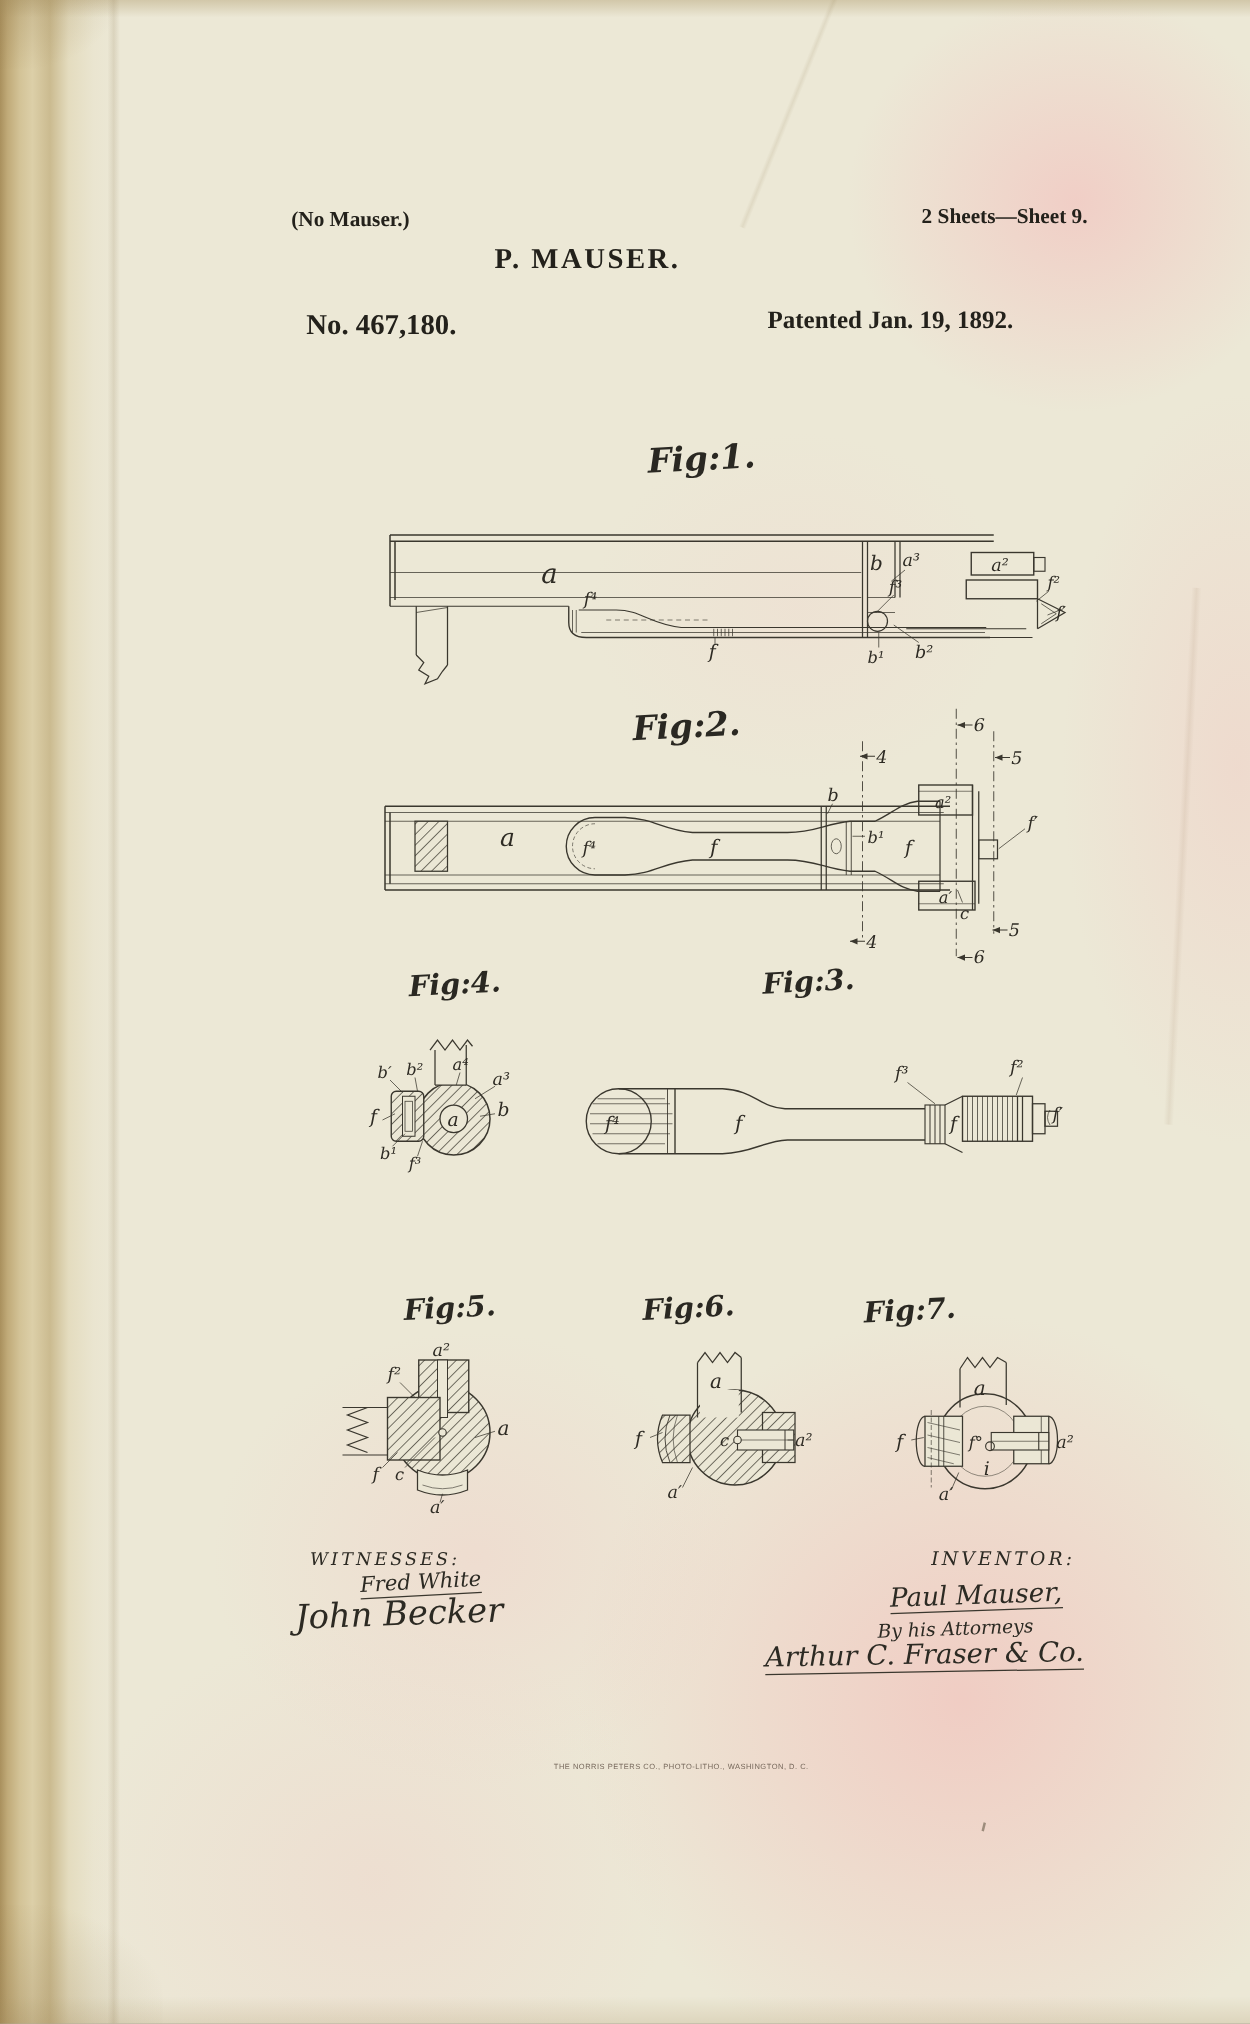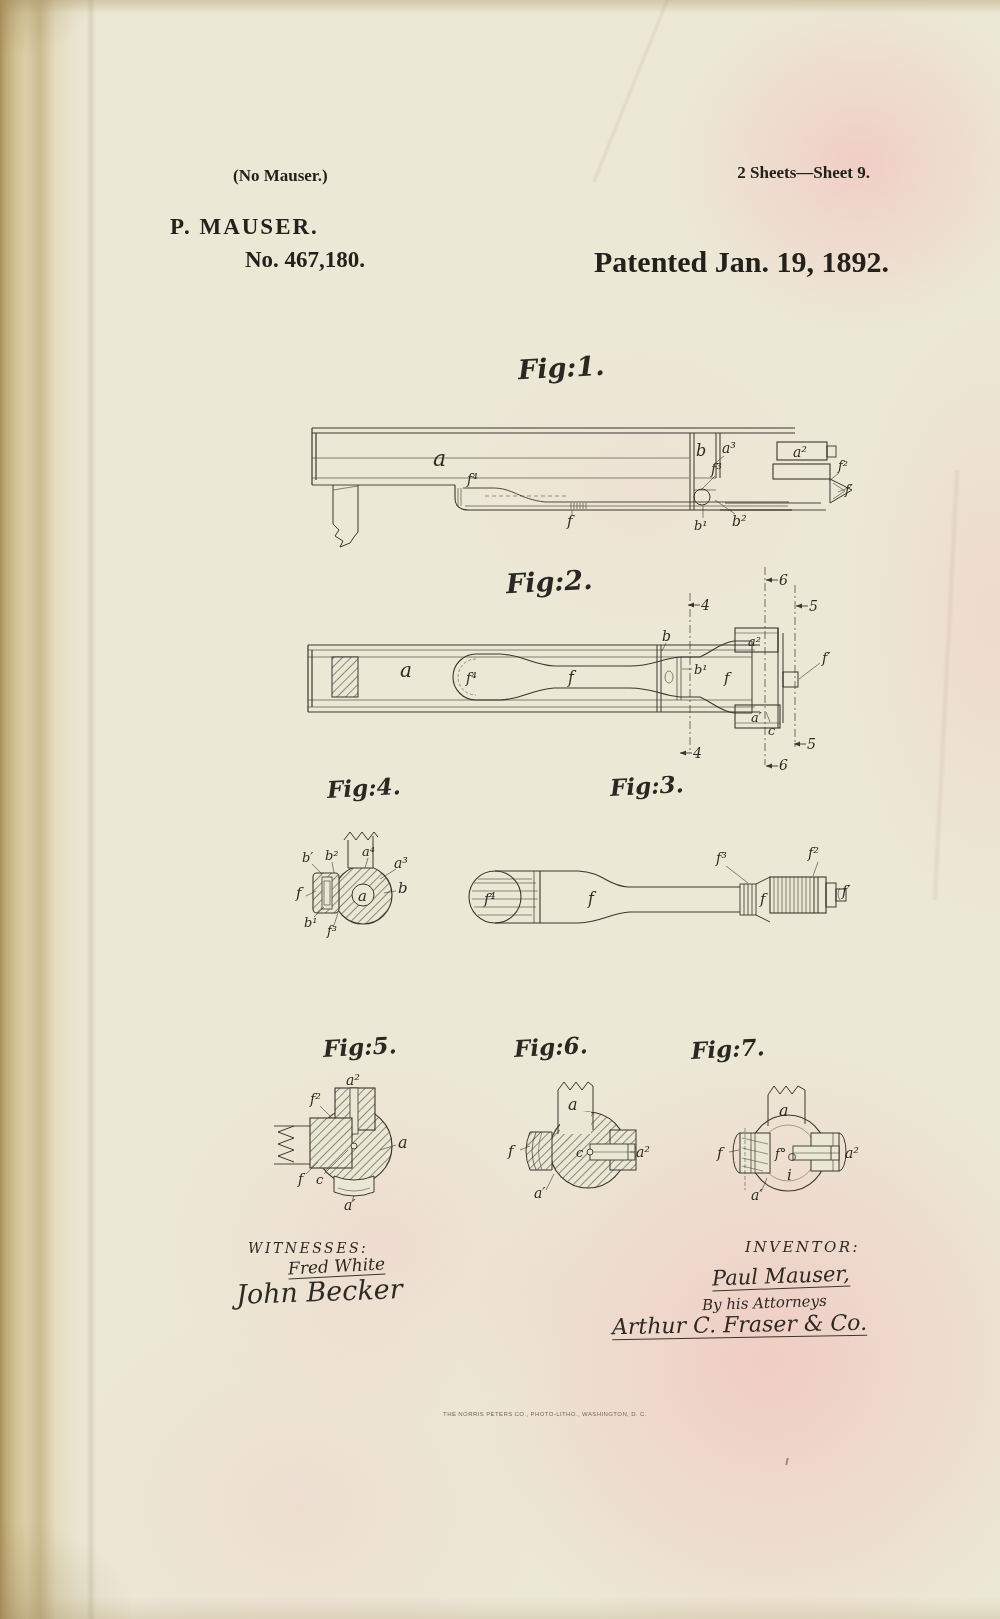--- a/index.html
+++ b/index.html
@@ -15,25 +15,25 @@
       radial-gradient(ellipse 300px 260px at 38% 77%, rgba(242,199,196,.35), rgba(242,199,196,0) 70%),
       radial-gradient(ellipse 340px 300px at 30% 93%, rgba(240,200,196,.30), rgba(240,200,196,0) 70%),
       radial-gradient(ellipse 240px 200px at 64% 30%, rgba(243,205,202,.22), rgba(243,205,202,0) 70%),
       linear-gradient(90deg, #a9905d 0px, #c0aa78 6px, #d3c397 16px, #dccfa8 26px, #cbbb90 40px, #e4dcbf 55px, #eae5d0 75px, #ece8d6 95px),
       #ece8d6;
   }
   .abs{position:absolute;}
   .hdr{font-weight:bold;white-space:nowrap;}
   .no-model{left:233px;top:166px;font-size:17px;}
   .sheets{left:700px;top:163px;width:170px;text-align:right;font-size:17px;}
-  .center-band{left:170px;width:600px;margin-top:20px;}
+  .center-band{left:170px;width:600px;text-align:center;}
   .pname{top:194px;font-size:23px;letter-spacing:2px;}
   .ptitle{top:224px;font-size:15px;letter-spacing:1px;}
   .pnum{left:245px;top:247px;font-size:23px;}
-  .pdate{left:594px;top:245px;font-size:30px;}
+  .pdate{left:614px;top:245px;font-size:20px;}
   .figcap{font-family:"DejaVu Serif",serif;font-style:italic;font-weight:700;color:#2a2822;transform:rotate(-3deg);white-space:nowrap;}
   .cap-lg{font-size:27px;}
   .cap-md{font-size:23px;}
   svg{position:absolute;overflow:visible;}
   svg .ln{stroke:#3a372e;fill:none;}
   svg text.lbl{font-family:"DejaVu Serif",serif;font-style:italic;fill:#2e2b24;}
   .sig{font-family:"DejaVu Serif",serif;font-style:italic;color:#2c2a23;white-space:nowrap;}
   .sig-label{font-size:14px;letter-spacing:2.5px;}
   .u{border-bottom:1px solid #3a372e;}
   .printer{left:420px;top:1411px;width:250px;text-align:center;font-family:"Liberation Sans",sans-serif;

